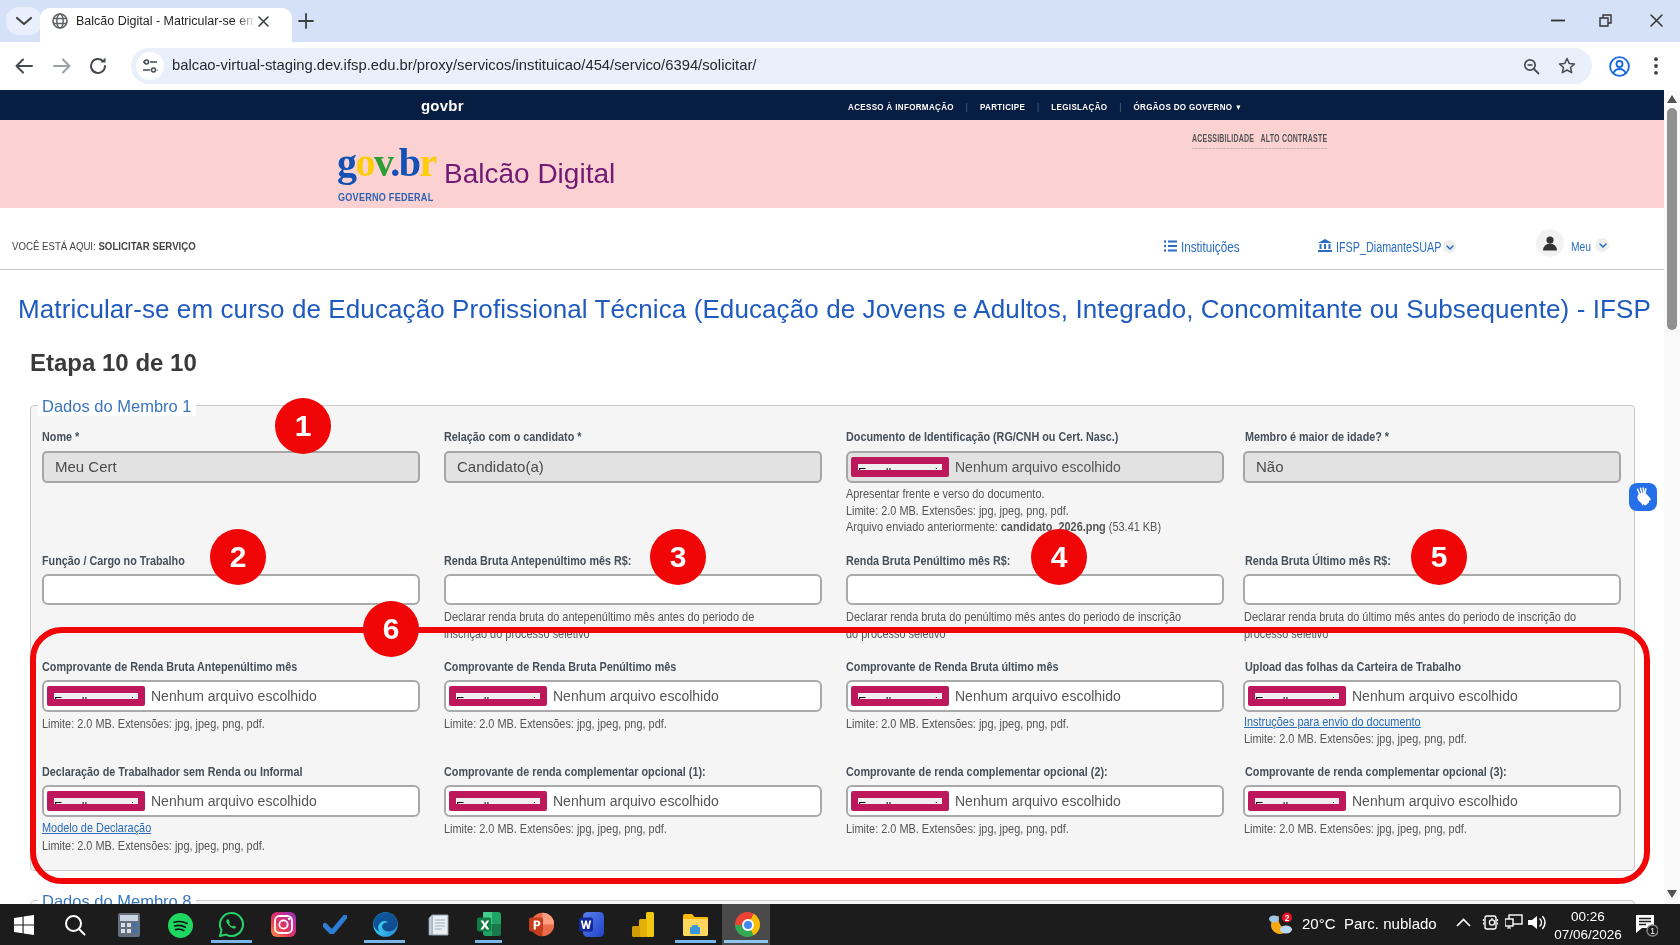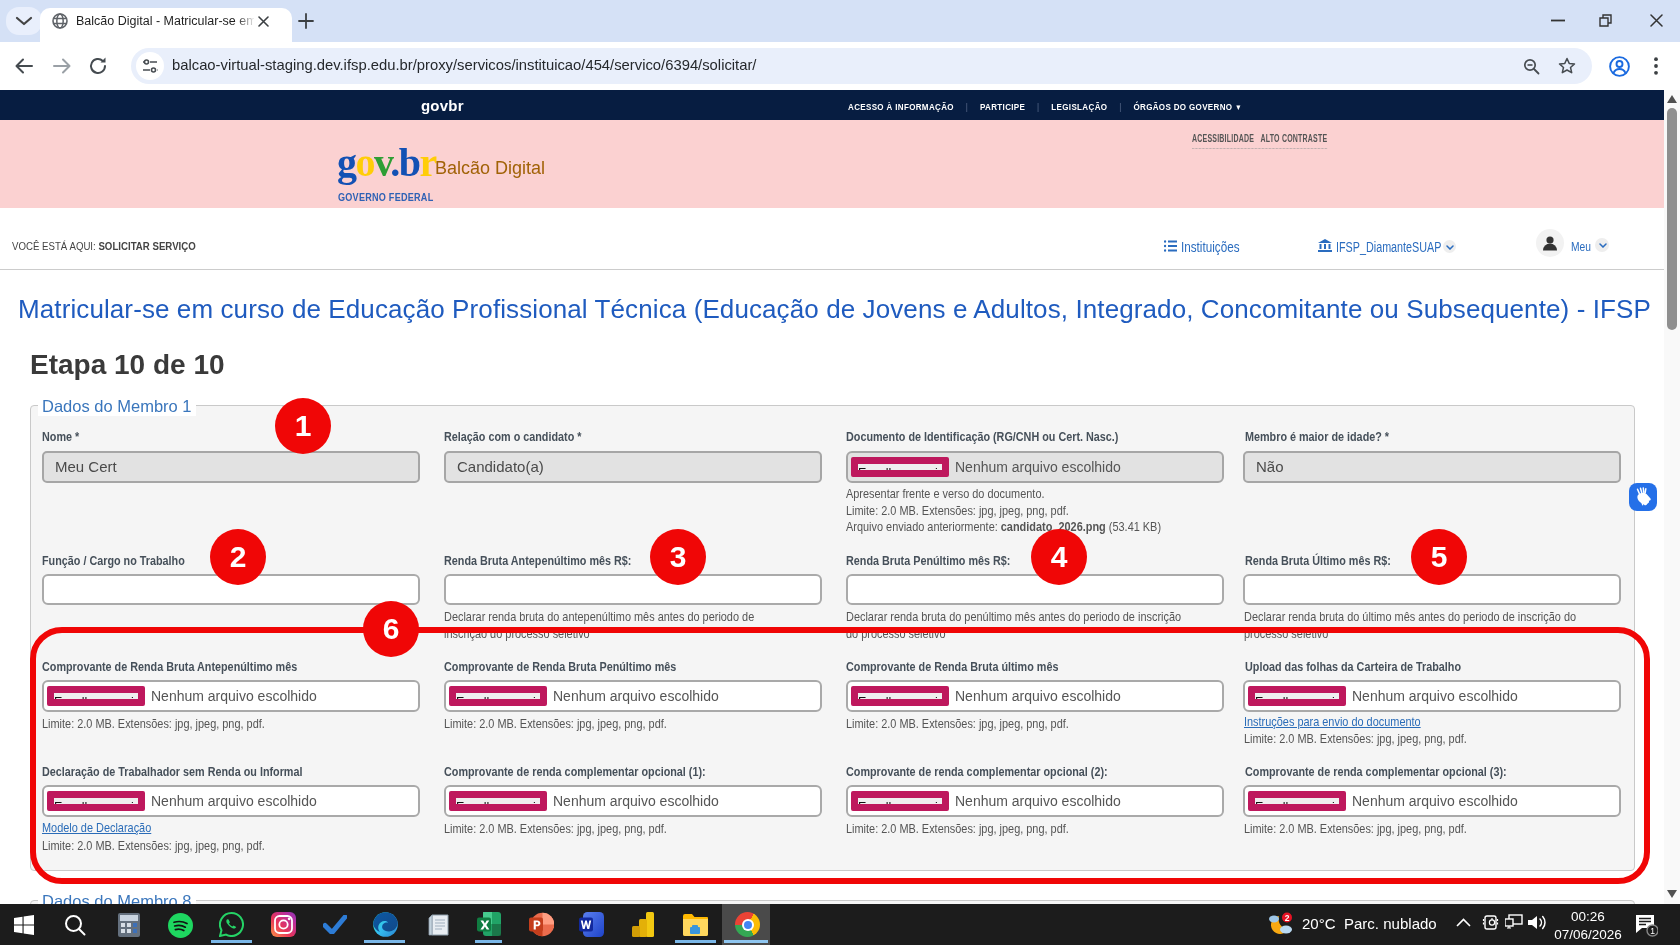--- a/index.html
+++ b/index.html
@@ -120,21 +120,21 @@
     <circle cx="2" cy="9" r="1.9" fill="#3c4043"></circle>
     <circle cx="2" cy="15.8" r="1.9" fill="#3c4043"></circle>
   </svg>
 <div id="navybar">
   <div class="abs" style="left:421px;top:7px;font-size:15px;font-weight:bold;color:#fff;letter-spacing:0.2px">govbr</div>
   <div class="abs" style="left:848px;top:11px;font-size:9.5px;font-weight:bold;color:#fff;letter-spacing:0.4px;white-space:nowrap;transform:scaleX(0.845);transform-origin:left top">ACESSO À INFORMAÇÃO<span style="color:#5a6b8c;font-weight:normal;padding:0 14px">|</span>PARTICIPE<span style="color:#5a6b8c;font-weight:normal;padding:0 14px">|</span>LEGISLAÇÃO<span style="color:#5a6b8c;font-weight:normal;padding:0 14px">|</span>ÓRGÃOS DO GOVERNO <span style="font-size:8px">▼</span></div>
 </div>
 <div id="pinkband">
   <div class="abs" style="left:337px;top:19px;font-size:40px;font-weight:800;letter-spacing:-1.5px;font-family:Liberation Serif, serif"><span style="color:#1351b4">g</span><span style="color:#ffcd07">o</span><span style="color:#2e9e34">v</span><span style="color:#1351b4">.b</span><span style="color:#ffcd07">r</span></div>
   <div class="abs" style="left:338px;top:71px;font-size:11.5px;font-weight:bold;color:#2f62b5;letter-spacing:0.3px;transform:scaleX(0.79);transform-origin:left top">GOVERNO FEDERAL</div>
-  <div class="abs" style="left:435px;top:38px;font-size:18px;color:#a16207">Balcão Digital</div>
+  <div class="abs" style="left:444px;top:38px;font-size:28px;color:#701a75">Balcão Digital</div>
   <div class="abs" style="left:1192px;top:13px;font-size:10px;font-weight:bold;color:#555;letter-spacing:0.3px;border-bottom:1px dotted #999;padding-bottom:4px;transform:scaleX(0.7);transform-origin:left top">ACESSIBILIDADE&nbsp;&nbsp;&nbsp;ALTO CONTRASTE</div>
 </div>
 <div id="crumbrow">
   <div class="abs" style="left:12px;top:32px;font-size:11.5px;color:#444;white-space:nowrap;transform:scaleX(0.84);transform-origin:left top">VOCÊ ESTÁ AQUI: <b>SOLICITAR SERVIÇO</b></div>
   <svg class="abs" style="left:1164px;top:32px" width="13" height="12" viewBox="0 0 13 12">
       <path d="M4 1.5h9M4 6h9M4 10.5h9" stroke="#2a6cbf" stroke-width="1.8"></path>
       <circle cx="1" cy="1.5" r="1.2" fill="#2a6cbf"></circle>
       <circle cx="1" cy="6" r="1.2" fill="#2a6cbf"></circle>
       <circle cx="1" cy="10.5" r="1.2" fill="#2a6cbf"></circle>
     </svg>
@@ -155,21 +155,21 @@
       <path d="M2 16.5a7 7 0 0 1 14 0z" fill="#333"></path>
     </svg>
   <div class="abs" style="left:1571px;top:31px;font-size:13.5px;color:#2a6cbf;transform:scaleX(0.76);transform-origin:left top">Meu</div>
   <div class="abs" style="left:1595px;top:30px;width:14px;height:14px;border-radius:50%;background:#eee"></div>
   <svg class="abs" style="left:1599px;top:35px" width="8" height="5" viewBox="0 0 8 5">
       <path d="M1 1l3 3 3-3" fill="none" stroke="#2a6cbf" stroke-width="1.5" stroke-linecap="round"></path>
     </svg>
 </div>
 <div id="pagebg"></div>
 <div class="abs" style="left:18px;top:294px;font-size:26px;letter-spacing:0.1px;color:#1f5bbf;white-space:nowrap" id="h1t">Matricular-se em curso de Educação Profissional Técnica (Educação de Jovens e Adultos, Integrado, Concomitante ou Subsequente) - IFSP</div>
-<div class="abs" style="left:30px;top:349px;font-size:28px;font-weight:bold;color:#3a3a3a">Etapa 10 de 10</div>
+<div class="abs" style="left:30px;top:349px;font-size:24px;font-weight:bold;color:#3a3a3a">Etapa 10 de 10</div>
 <div id="fieldset2"></div>
 <div id="fieldset1"></div>
 <div class="legend" style="left:38px;top:397px">Dados do Membro 1</div>
 <div class="legend" style="left:38px;top:892px;z-index:55">Dados do Membro 8</div>
 
 <div class="lbl" style="left:42px;top:429px">Nome *</div>
 <div class="inp" style="left:42px;top:451px">Meu Cert</div>
 <div class="lbl" style="left:444px;top:429px">Relação com o candidato *</div>
 <div class="inp" style="left:444px;top:451px">Candidato(a)</div>
 <div class="lbl" style="left:846px;top:429px">Documento de Identificação (RG/CNH ou Cert. Nasc.)</div>

